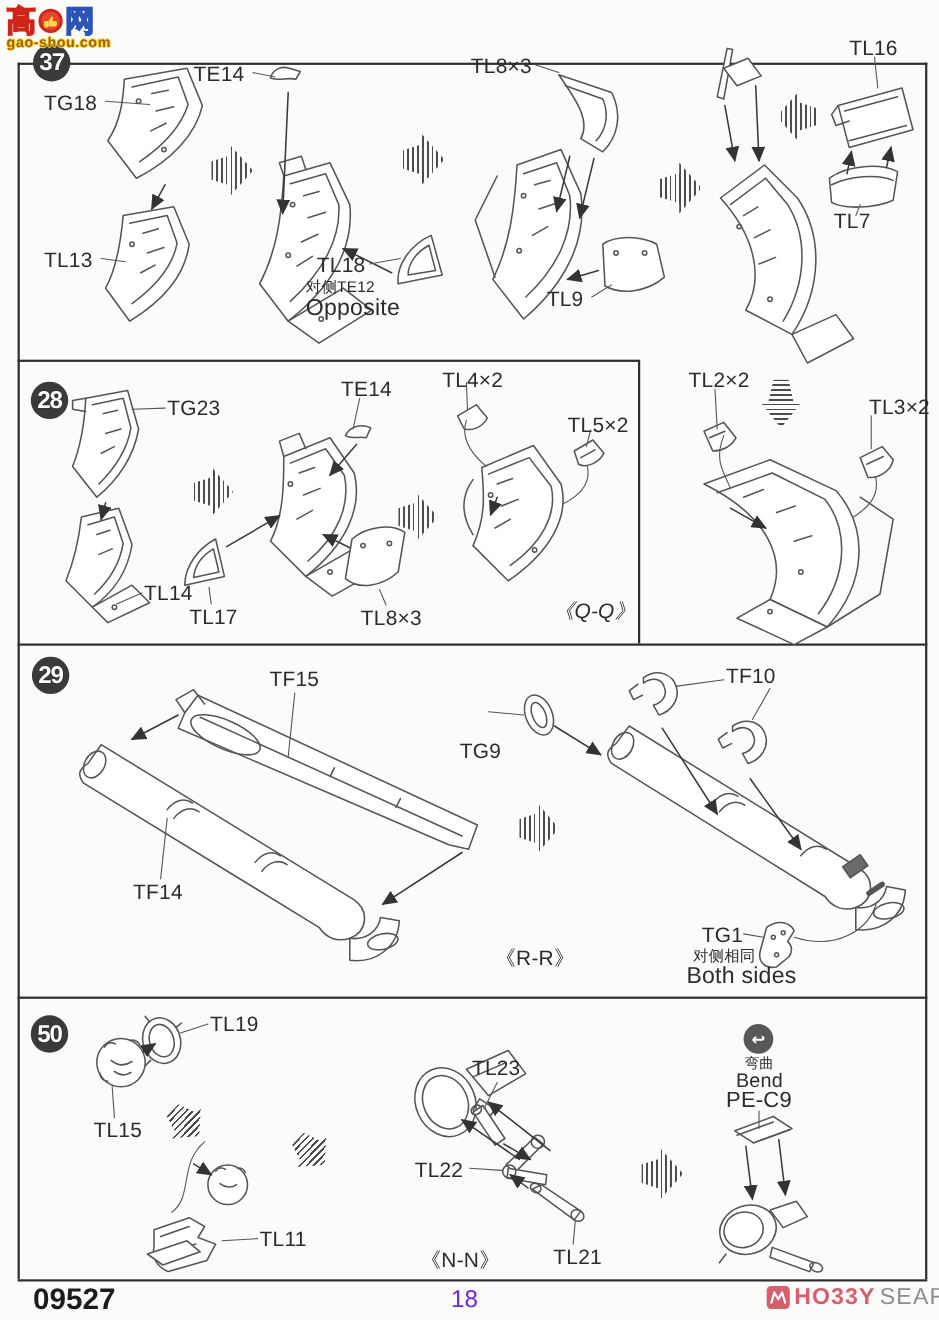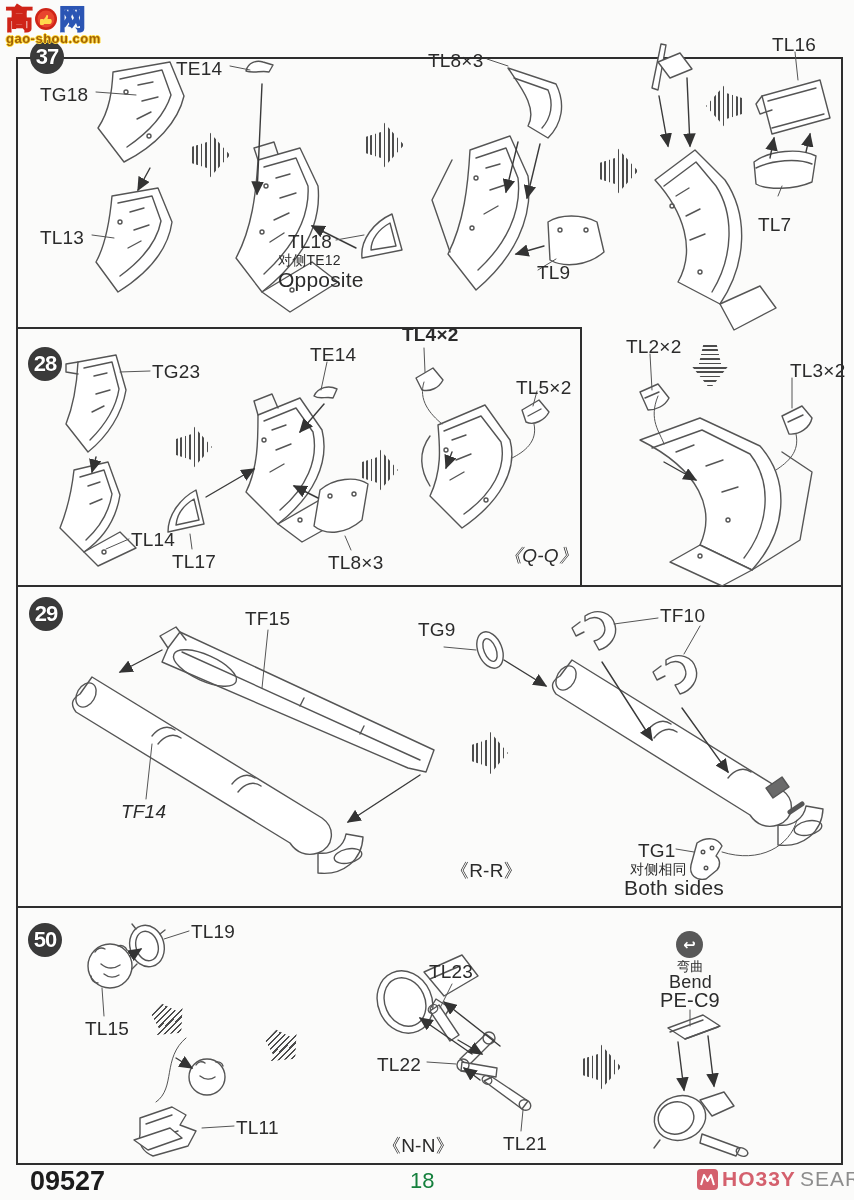--- a/index.html
+++ b/index.html
@@ -43,21 +43,21 @@
     text-shadow:-1px 0 #ffd83a,1px 0 #ffd83a,0 -1px #ffd83a,0 1px #ffd83a;
   }
   
   .bend-icon{
     position:absolute;width:27px;height:27px;border-radius:50%;
     background:#585858;color:#fff;display:flex;align-items:center;justify-content:center;
     font-size:15px;font-weight:bold;
   }
   
   .kitno{position:absolute;font-size:27px;font-weight:bold;color:#1c1c1c;letter-spacing:0px;}
-  .pageno{position:absolute;font-size:22px;color:#15803d;}
+  .pageno{position:absolute;font-size:22px;color:#6d28d9;}
   .brand{position:absolute;display:flex;align-items:center;gap:4px;}
   .brand-box{width:21px;height:21px;border-radius:4px;background:#d4606d;display:flex;align-items:center;justify-content:center;}
   .brand-hobby{font-size:21px;font-weight:bold;color:#d4606d;letter-spacing:1px;}
   .brand-search{font-size:21px;color:#8d8d8d;letter-spacing:1px;}
   svg.lines{position:absolute;left:0;top:0;z-index:1;}
   .txt{z-index:2;}
 </style>
 </head>
 <body>
 
@@ -411,39 +411,39 @@
 <div class="badge txt" style="left:29px;top:597px;">29</div>
 <div class="badge txt" style="left:28px;top:923px;">50</div>
 
 <span class="lbl txt" style="left:40px;top:84px;">TG18</span>
 <span class="lbl txt" style="left:176px;top:58px;">TE14</span>
 <span class="lbl txt" style="left:40px;top:227px;">TL13</span>
 <span class="lbl txt" style="left:288px;top:231px;">TL18</span>
 <span class="lbl small txt" style="left:278px;top:252px;">对侧TE12</span>
 <span class="lbl med txt" style="left:278px;top:268px;">Opposite</span>
 <span class="lbl txt" style="left:428px;top:50px;">TL8×3</span>
-<span class="lbl txt" style="left:497px;top:262px;margin-left:40px;">TL9</span>
+<span class="lbl txt" style="left:497px;top:262px;">TL9</span>
 <span class="lbl txt" style="left:772px;top:34px;">TL16</span>
-<span class="lbl txt" style="left:758px;top:214px;">TL7</span>
+<span class="lbl txt" style="left:758px;top:191px;">TL7</span>
 <span class="lbl txt" style="left:626px;top:336px;">TL2×2</span>
 <span class="lbl txt" style="left:766px;top:360px;margin-left:24px;">TL3×2</span>
 
 <span class="lbl txt" style="left:152px;top:361px;">TG23</span>
 <span class="lbl txt" style="left:310px;top:344px;">TE14</span>
-<span class="lbl txt" style="left:402px;top:324px;font-weight:bold;">TL4×2</span>
+<span class="lbl txt" style="left:402px;top:336px;">TL4×2</span>
 <span class="lbl txt" style="left:516px;top:377px;">TL5×2</span>
 <span class="lbl txt" style="left:131px;top:529px;">TL14</span>
 <span class="lbl txt" style="left:172px;top:551px;">TL17</span>
 <span class="lbl txt" style="left:328px;top:552px;">TL8×3</span>
 <span class="lbl txt" style="left:503px;top:543px;font-style:italic;">《Q-Q》</span>
 
 <span class="lbl txt" style="left:245px;top:608px;">TF15</span>
-<span class="lbl txt" style="left:418px;top:619px;text-align:right;">TG9</span>
+<span class="lbl txt" style="left:418px;top:673px;text-align:right;">TG9</span>
 <span class="lbl txt" style="left:660px;top:605px;">TF10</span>
-<span class="lbl txt" style="left:121px;top:801px;font-style:italic;">TF14</span>
+<span class="lbl txt" style="left:121px;top:801px;">TF14</span>
 <span class="lbl txt" style="left:450px;top:858px;">《R-R》</span>
 <span class="lbl txt" style="left:638px;top:840px;">TG1</span>
 <span class="lbl small txt" style="left:630px;top:861px;">对侧相同</span>
 <span class="lbl med txt" style="left:624px;top:876px;">Both sides</span>
 
 <span class="lbl txt" style="left:191px;top:921px;">TL19</span>
 <span class="lbl txt" style="left:85px;top:1018px;">TL15</span>
 <span class="lbl txt" style="left:429px;top:961px;">TL23</span>
 <span class="lbl txt" style="left:377px;top:1054px;">TL22</span>
 <span class="lbl txt" style="left:236px;top:1117px;">TL11</span>

